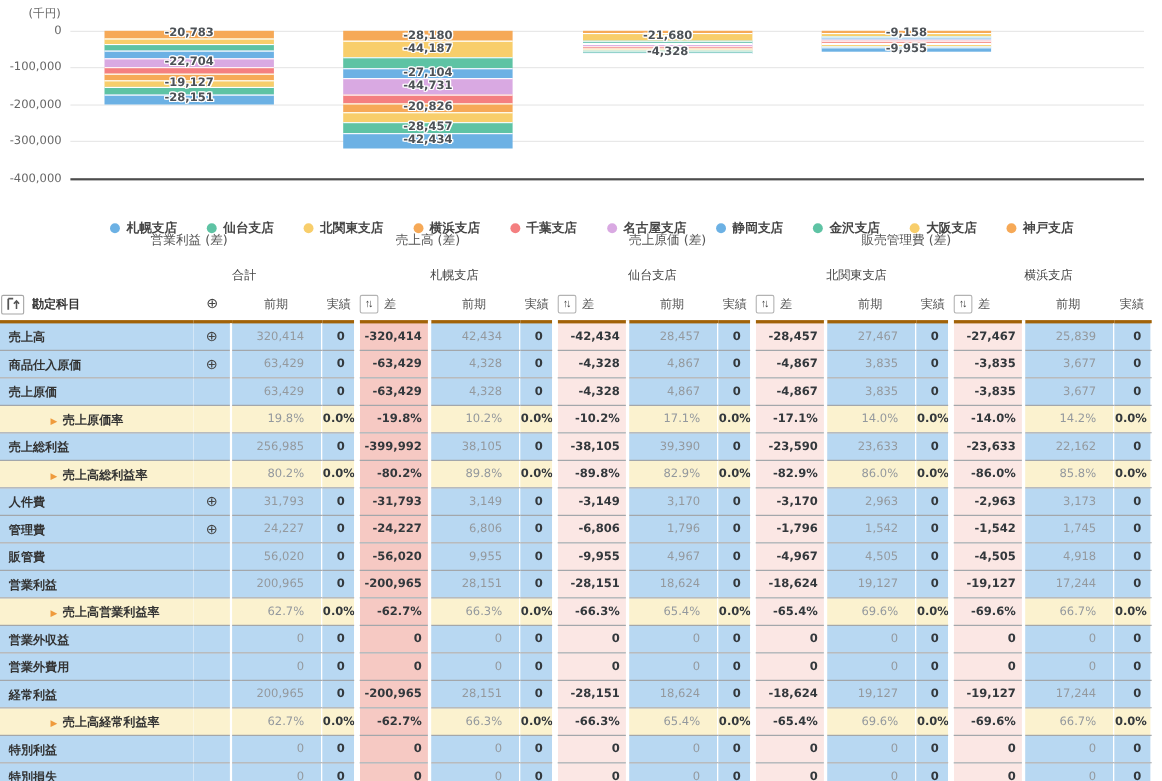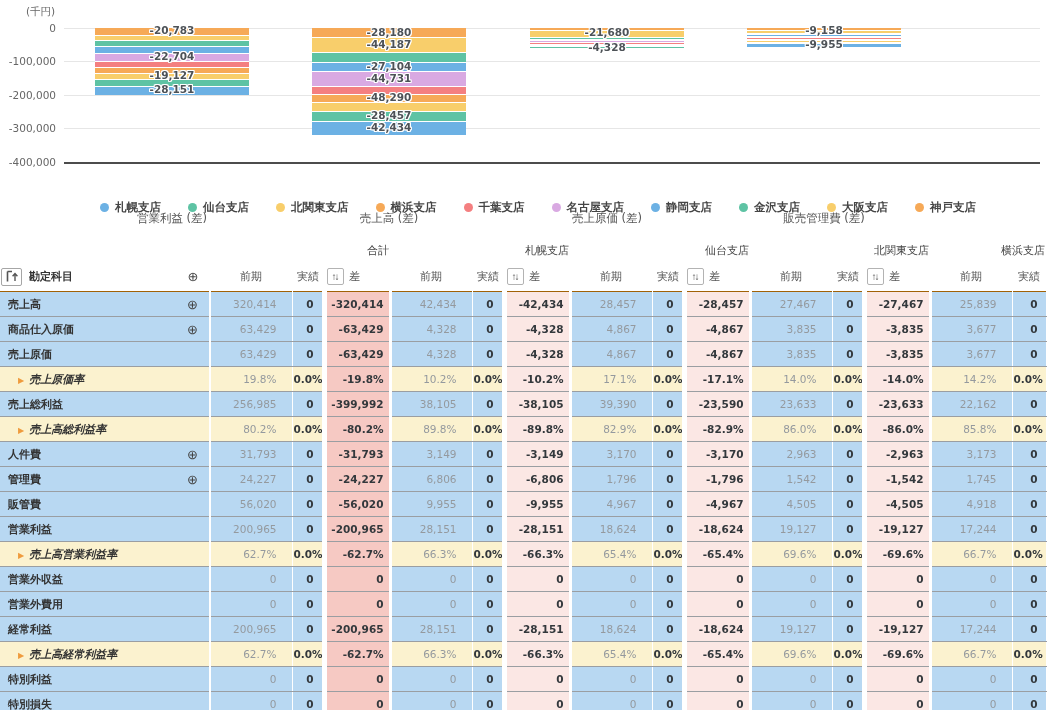--- a/index.html
+++ b/index.html
@@ -18,41 +18,41 @@
     text-shadow:-1px 0 #fff,1px 0 #fff,0 -1px #fff,0 1px #fff,-1px -1px #fff,1px 1px #fff,-1px 1px #fff,1px -1px #fff;}
   .cat-label{position:absolute;top:171px;width:180px;text-align:center;font-size:11.5px;color:#555;margin-top:40px;}
   .legend{position:absolute;top:200px;left:100px;display:flex;align-items:center;gap:27px;}
   .legend-item{display:flex;align-items:center;gap:6px;font-size:11.5px;font-weight:bold;color:#454545;cursor:pointer;white-space:nowrap;}
   .dot{width:9px;height:9px;border-radius:50%;flex:0 0 auto;}
 
   
   .table-wrap{margin-top:4px;}
   table{border-collapse:collapse;table-layout:fixed;width:1046px;}
   thead th{font-weight:normal;background:#fff;border:none;vertical-align:middle;}
-  .group-name{font-size:11px;color:#444;text-align:right;height:22px;}
+  .group-name{font-size:11px;color:#444;text-align:left;height:22px;}
   .h-col{font-size:11px;color:#555;text-align:center;height:27px;}
   .h-diff{height:27px;}
   .h-diff-inner{display:flex;align-items:center;gap:5px;padding-left:2px;}
   .h-diff-label{font-size:11px;color:#555;}
   .btn-sort{width:17px;height:17px;border:1px solid #b3b3b3;border-radius:2px;background:#fff;
     display:inline-flex;align-items:center;justify-content:center;font-size:10px;color:#444;letter-spacing:-2px;cursor:pointer;padding:0 2px 0 0;box-sizing:border-box;}
   .corner{display:flex;align-items:center;}
   .btn-collapse{width:21px;height:18px;border:1px solid #a6a6a6;border-radius:2px;background:#fff;
     display:inline-flex;align-items:center;justify-content:center;cursor:pointer;margin-right:7px;padding:0;}
   .corner-label{font-size:11px;font-weight:bold;color:#333;}
   .h-plus{text-align:center;font-size:13px;color:#444;}
 
   td{height:22px;border-bottom:1px solid #9a9ea2;font-size:10.5px;vertical-align:middle;overflow:hidden;white-space:nowrap;}
-  tbody tr:first-child td{border-top:1px solid #a16207;}
+  tbody tr:first-child td{border-top:3px solid #a16207;}
   .bg-item{background:#b8d8f2;}
   .bg-ratio{background:#fbf2cf;}
   .bg-diff-total{background:#f6c9c3;}
   .bg-diff-branch{background:#fbe7e4;}
   .t-label{font-size:11px;font-weight:bold;color:#333;padding-left:8px;}
-  .t-label.ratio{padding-left:18px;font-style:italic;}
+  .t-label.ratio{padding-left:46px;}
   .tri{color:#ef9b3d;font-size:8px;margin-right:5px;cursor:pointer;}
   .t-plus{text-align:center;}
   .btn-plus{border:none;background:transparent;font-size:13px;color:#444;cursor:pointer;padding:0;line-height:1;}
   .v-prev{color:#94999e;text-align:right;padding-right:15px;border-left:2px solid #fff;border-right:1px solid #fff;}
   .v-actual{color:#33383c;font-weight:bold;text-align:right;padding-right:8px;border-right:1px solid #fff;}
   .v-diff{color:#33383c;font-weight:bold;text-align:right;padding-right:5px;border-left:5px solid #fff;border-right:3px solid #fff;}
 </style>
 </head>
 <body>
 
@@ -93,21 +93,21 @@
       <div class="seg" style="height: 14.94px; background: rgb(217, 169, 226);"></div>
       <div class="seg" style="height: 7.35px; background: rgb(244, 127, 128);"></div>
       <div class="seg" style="height: 8.63px; background: rgb(246, 169, 87);"></div>
       <div class="seg" style="height: 9.17px; background: rgb(248, 206, 107);"></div>
       <div class="seg" style="height: 9.5px; background: rgb(94, 195, 164);"></div>
       <div class="seg" style="height: 14.17px; background: rgb(108, 177, 228);"></div>
       <div class="bar-label" style="top: 4.70606px; transform: translateY(-7px);">-28,180</div>
       <div class="bar-label" style="top: 16.7913px; transform: translateY(-7px);">-44,187</div>
       <div class="bar-label" style="top: 38.7169px; transform: translateY(-7px);">-27,104</div>
       <div class="bar-label" style="top: 50.7134px; transform: translateY(-7px);">-44,731</div>
-      <div class="bar-label" style="top: 69.8516px; transform: translateY(-7px);">-48,290</div>
+      <div class="bar-label" style="top: 69.8516px; transform: translateY(-7px);">-20,826</div>
       <div class="bar-label" style="top: 88.093px; transform: translateY(-7px);">-28,457</div>
       <div class="bar-label" style="top: 99.9318px; transform: translateY(-7px);">-42,434</div>
     </div>
     <div class="cat-label" style="left: 299px;">売上高 (差)</div>
     <div class="bar" style="left: 530px; width: 154px;">
       <div class="seg" style="height: 1.68px; background: rgb(246, 169, 87);"></div>
       <div class="seg" style="height: 7.24px; background: rgb(248, 206, 107);"></div>
       <div class="seg" style="height: 1.67px; background: rgb(94, 195, 164);"></div>
       <div class="seg" style="height: 1.67px; background: rgb(108, 177, 228);"></div>
       <div class="seg" style="height: 1.67px; background: rgb(217, 169, 226);"></div>

